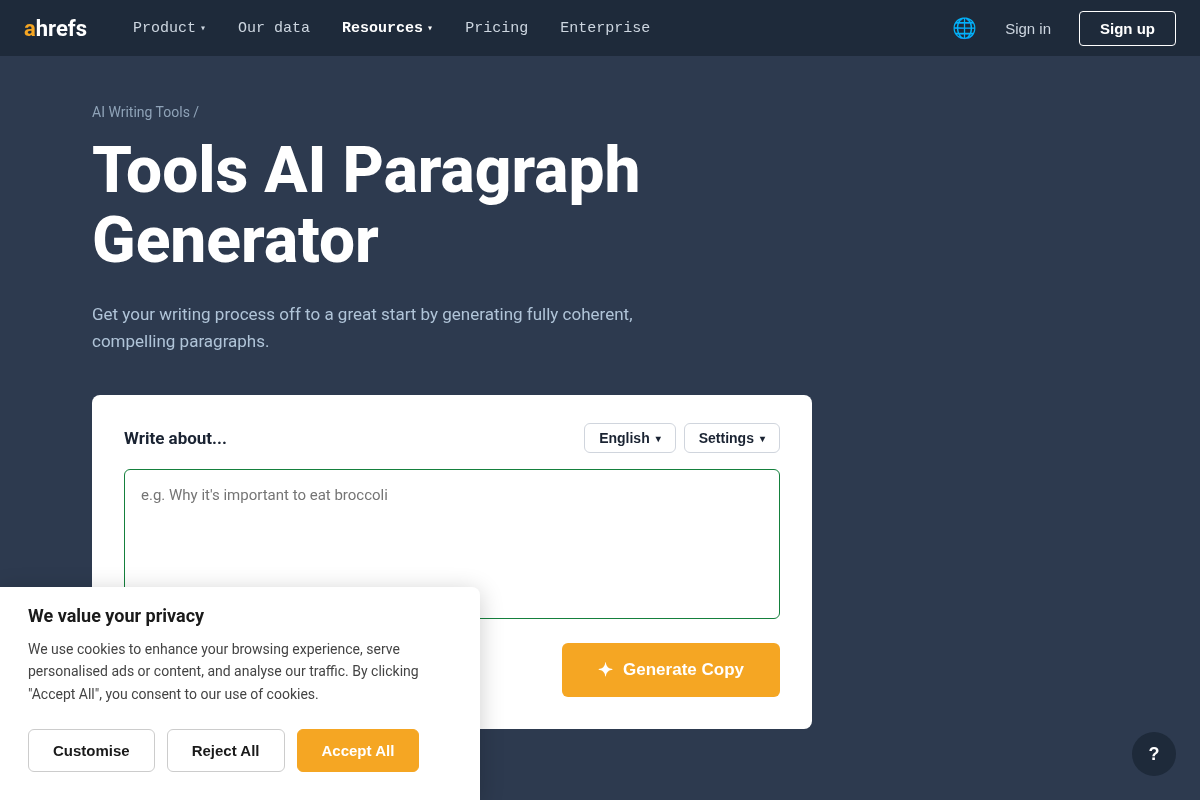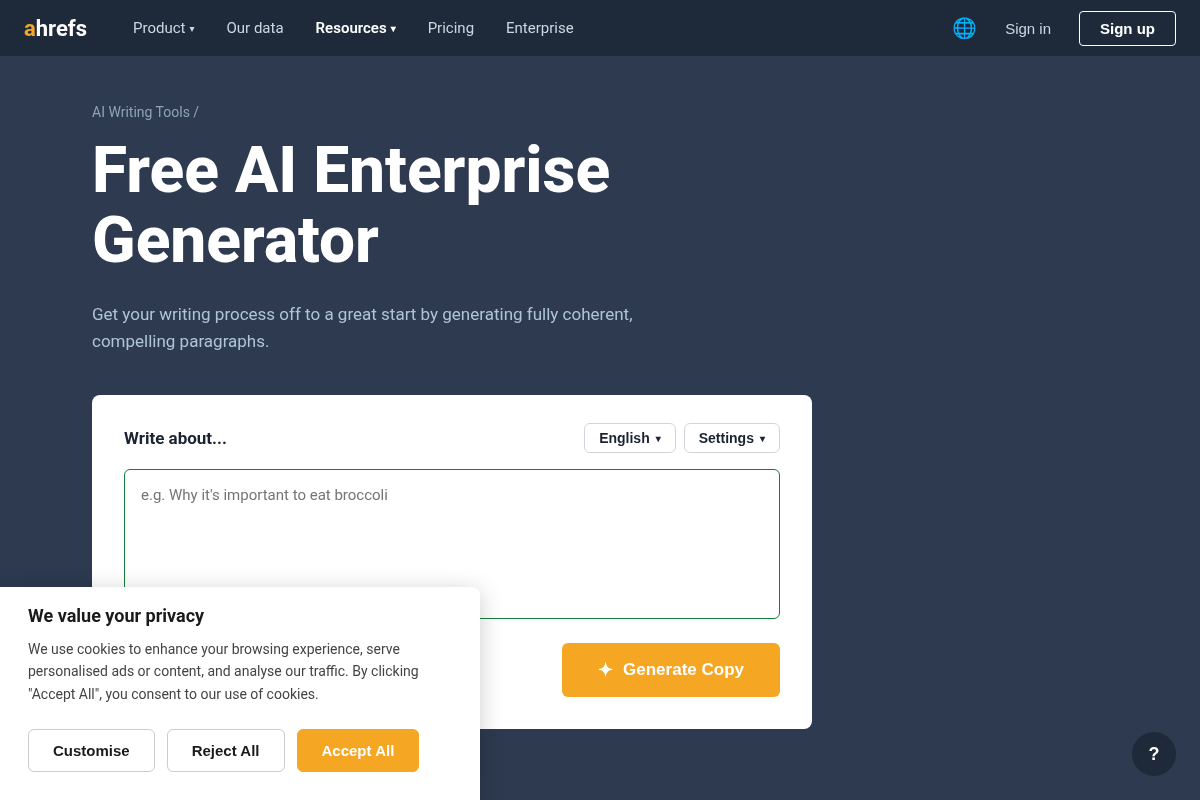--- a/index.html
+++ b/index.html
@@ -45,20 +45,21 @@
     .nav-item {
       color: #cdd6e0;
       font-size: 15px;
       padding: 8px 14px;
       cursor: pointer;
       display: flex;
       align-items: center;
       gap: 4px;
       border-radius: 4px;
       text-decoration: none;
+      font-family: Liberation Mono, monospace;
     }
     .nav-item.active { color: #fff; font-weight: 600; }
     .nav-right {
       display: flex;
       align-items: center;
       gap: 16px;
     }
     .globe-btn {
       background: none;
       border: none;
@@ -286,21 +287,21 @@
       <span>Sign up</span>
     </button>
   </div>
 </nav>
 
 <main class="main-content">
   <div class="breadcrumb">
     <span>AI Writing Tools /</span>
   </div>
   <h1 class="page-title">
-    <span>Free AI Enterprise Generator</span>
+    <span>Tools AI Paragraph Generator</span>
   </h1>
   <p class="page-subtitle">
     <span>Get your writing process off to a great start by generating fully coherent, compelling paragraphs.</span>
   </p>
 
   <div class="tool-card">
     <div class="tool-header">
       <span class="tool-label">Write about...</span>
       <div class="tool-controls">
         <button class="dropdown-btn">

